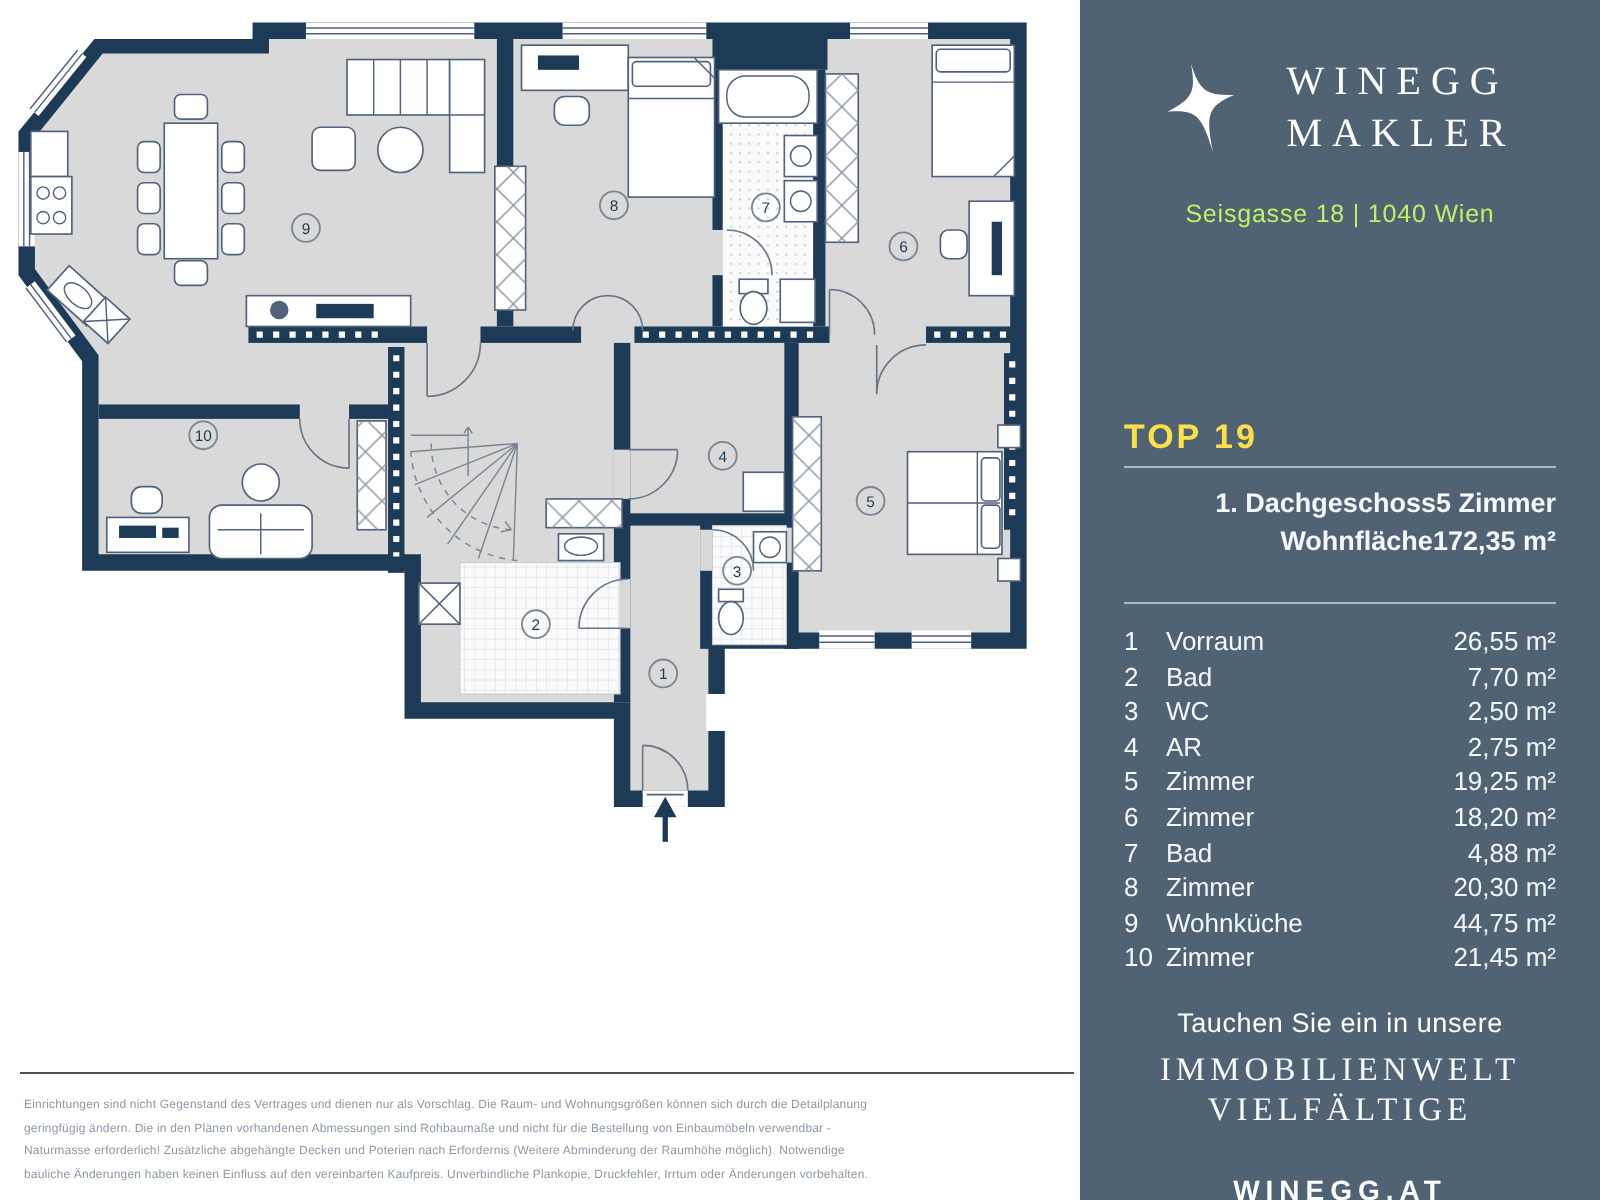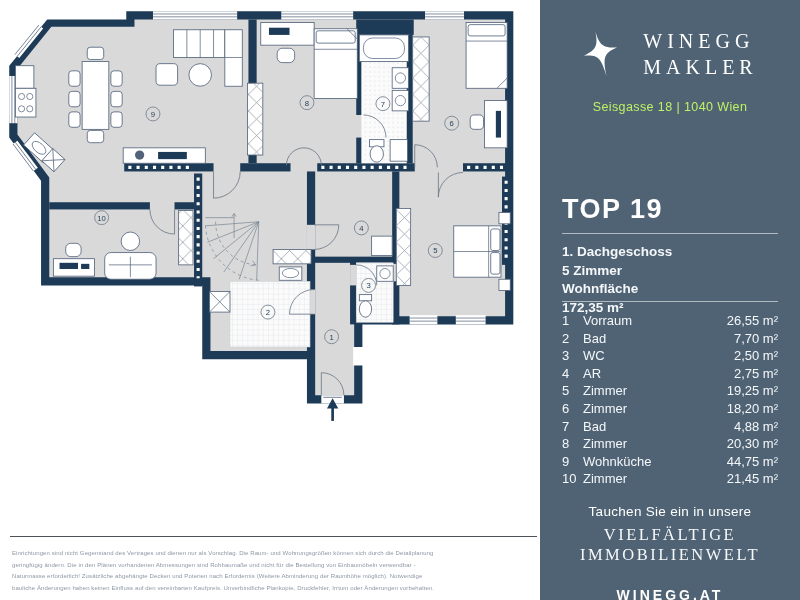--- a/index.html
+++ b/index.html
@@ -12,25 +12,25 @@
   .disclaimer{position:absolute;left:12px;top:548px;width:520px;color:#8d98a6;
               font-size:6px;line-height:11.6px;letter-spacing:.1px;}
   
   .sidebar{position:absolute;left:540px;top:0;width:260px;height:600px;background:#506374;color:#f4f7fa;}
   .logo{position:absolute;left:0;top:28px;width:260px;display:flex;align-items:center;justify-content:center;gap:23px;}
   .logo-star{width:38px;height:46px;flex:0 0 auto;}
   .logo-text{font-family:"Liberation Serif",serif;font-size:20px;letter-spacing:5px;line-height:26px;
              color:#ffffff;text-align:left;}
   .address{position:absolute;left:0;top:100px;width:260px;text-align:center;font-size:12.5px;
            letter-spacing:.4px;color:#bef264;}
-  .top-title{position:absolute;left:22px;top:194px;font-size:27px;font-weight:bold;letter-spacing:1.5px;color:#ffffff;}
+  .top-title{position:absolute;left:22px;top:209px;font-size:17px;font-weight:bold;letter-spacing:1.5px;color:#fde047;}
   .sb-div{position:absolute;left:22px;width:216px;height:1px;background:rgba(255,255,255,.55);}
   .sb-div.d1{top:233px;} .sb-div.d2{top:301px;}
   .info{position:absolute;left:22px;top:243px;width:216px;font-size:13.5px;font-weight:bold;line-height:18.5px;}
-  .info .irow{display:flex;justify-content:flex-end;flex-direction:column;}
+  .info .irow{display:flex;justify-content:flex-end;}
   .roomlist{position:absolute;left:22px;top:312px;width:216px;font-size:13px;line-height:17.6px;}
   .rrow{display:flex;}
   .rrow .nr{width:21px;flex:0 0 auto;}
   .rrow .nm{flex:1;}
   .rrow .ar{text-align:left;flex:0 0 auto;}
   .tagline{position:absolute;left:0;top:504px;width:260px;text-align:center;color:#fff;}
   .tag-sans{font-size:13.5px;letter-spacing:.3px;margin-bottom:6px;}
   .tag-serif{font-family:"Liberation Serif",serif;font-size:16.5px;letter-spacing:2.5px;line-height:20px;color:#f6f8fa;}
   .website{margin-top:22px;font-size:14px;letter-spacing:3px;font-weight:bold;color:#fff;}
   
@@ -415,19 +415,19 @@
         </div>
       <div class="rrow">
           <span class="nr">10</span>
           <span class="nm">Zimmer</span>
           <span class="ar">21,45 m²</span>
         </div>
     </div>
 
     <div class="tagline">
       <div class="tag-sans">Tauchen Sie ein in unsere</div>
+      <div class="tag-serif">IMMOBILIENWELT</div>
       <div class="tag-serif">VIELFÄLTIGE</div>
-      <div class="tag-serif">IMMOBILIENWELT</div>
       <div class="website">WINEGG.AT</div>
     </div>
 
   </div>
 </div>
 
 </body></html>

